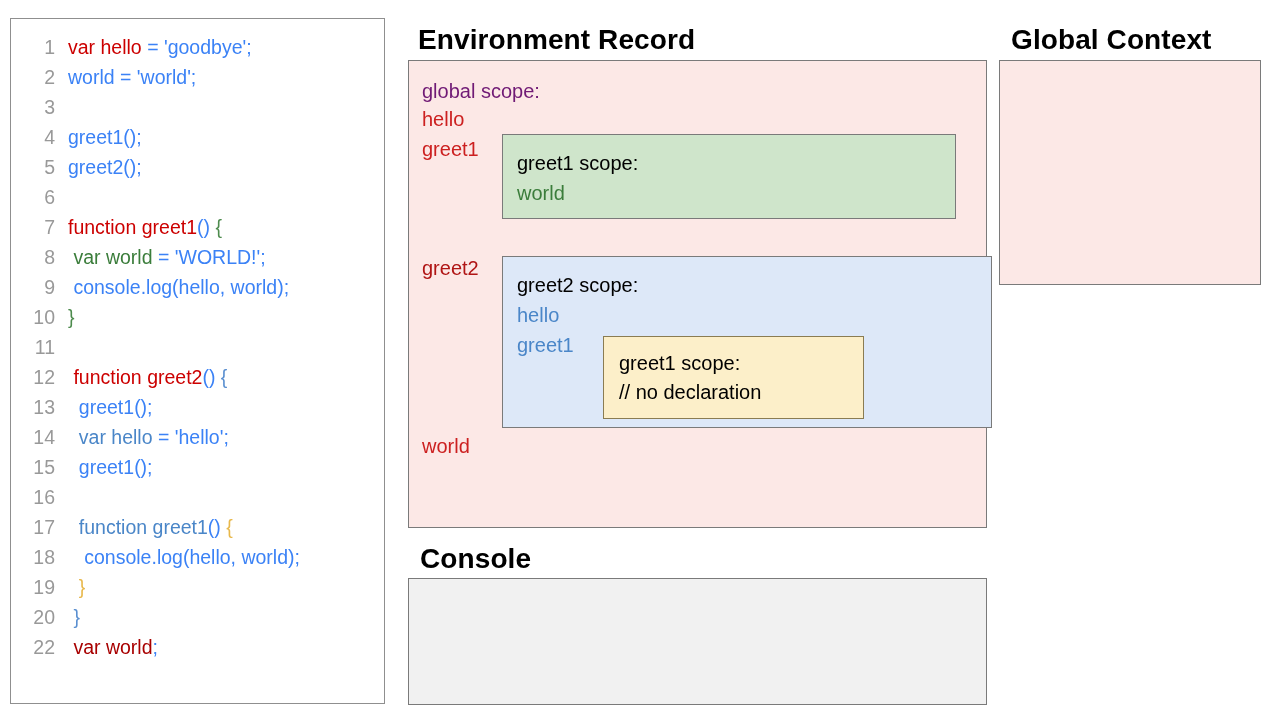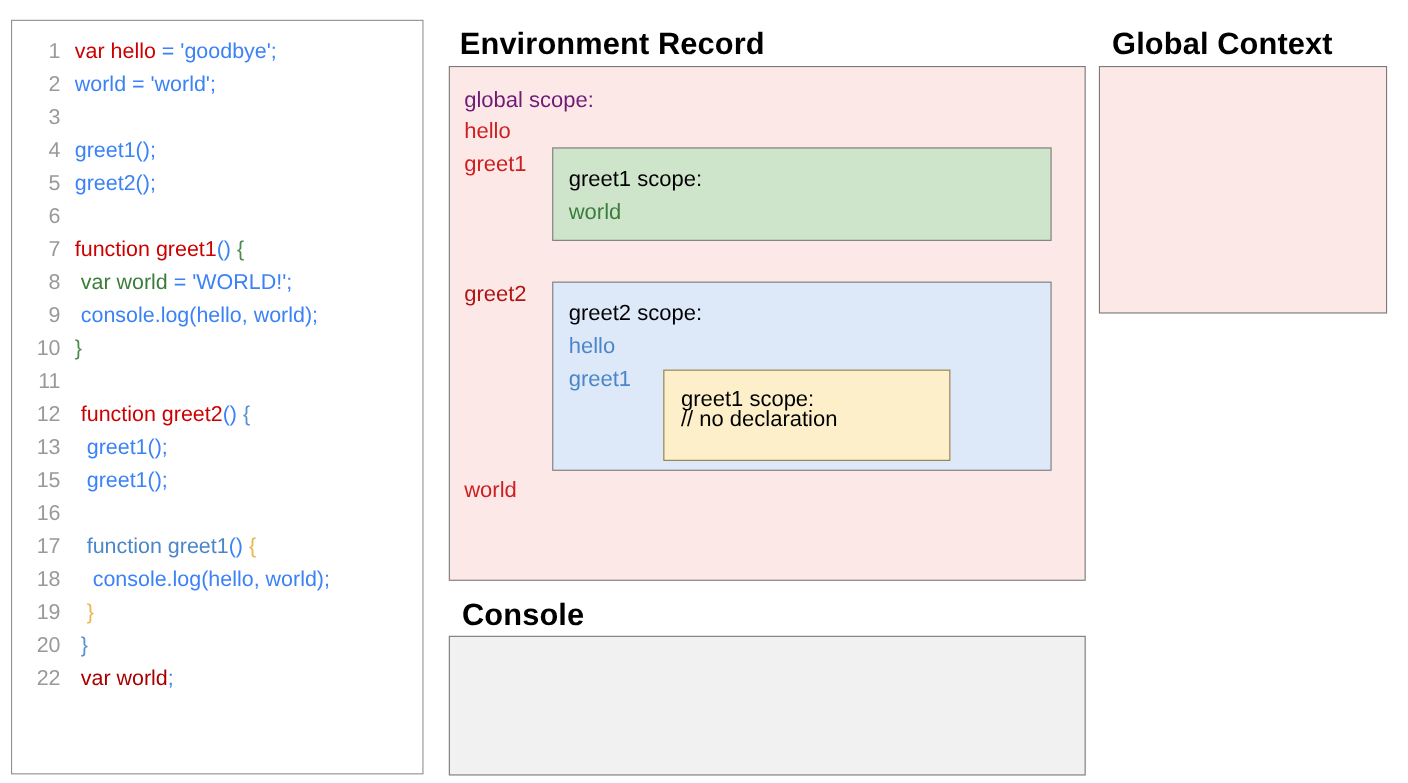--- a/index.html
+++ b/index.html
@@ -109,21 +109,21 @@
     border: 1.5px solid #7a7a7a;
   }
   #greet1-head  { left: 14px; top: 16px; color: #000000; }
   #greet1-world { left: 14px; top: 46px; color: #3b7d3b; }
 
   
   #greet2-box {
     position: absolute;
     left: 93px;
     top: 195px;
-    width: 454px;
+    width: 490px;
     height: 172px;
     box-sizing: border-box;
     background: #dde8f8;
     border: 1.5px solid #7a7a7a;
   }
   #greet2-head   { left: 14px; top: 16px; color: #000000; }
   #greet2-hello  { left: 14px; top: 46px; color: #4a86c8; }
   #greet2-greet1 { left: 14px; top: 76px; color: #4a86c8; }
 
   
@@ -131,21 +131,21 @@
     position: absolute;
     left: 100px;
     top: 79px;
     width: 261px;
     height: 83px;
     box-sizing: border-box;
     background: #fcefc9;
     border: 1.5px solid #8a7c52;
   }
   #nested-head { left: 15px; top: 14px; color: #000000; }
-  #nested-note { left: 15px; top: 32px; color: #000000; }
+  #nested-note { left: 15px; top: 43px; color: #000000; }
 
   
   #global-box {
     position: absolute;
     left: 999px;
     top: 60px;
     width: 262px;
     height: 225px;
     box-sizing: border-box;
     background: #fce8e6;
@@ -175,20 +175,21 @@
       <div class="code-line"><span class="ln">4</span><span class="code-text"><span class="tok-black">greet1();</span></span></div>
       <div class="code-line"><span class="ln">5</span><span class="code-text"><span class="tok-black">greet2();</span></span></div>
       <div class="code-line"><span class="ln">6</span><span class="code-text"><span class="tok-black"></span></span></div>
       <div class="code-line"><span class="ln">7</span><span class="code-text"><span class="tok-red">function greet1</span><span class="tok-black">() </span><span class="tok-brace-green">{</span></span></div>
       <div class="code-line"><span class="ln">8</span><span class="code-text"><span class="tok-black"> </span><span class="tok-green">var world</span><span class="tok-black"> = 'WORLD!';</span></span></div>
       <div class="code-line"><span class="ln">9</span><span class="code-text"><span class="tok-black"> console.log(hello, world);</span></span></div>
       <div class="code-line"><span class="ln">10</span><span class="code-text"><span class="tok-brace-green">}</span></span></div>
       <div class="code-line"><span class="ln">11</span><span class="code-text"><span class="tok-black"></span></span></div>
       <div class="code-line"><span class="ln">12</span><span class="code-text"><span class="tok-black"> </span><span class="tok-red">function greet2</span><span class="tok-black">() </span><span class="tok-brace-blue">{</span></span></div>
       <div class="code-line"><span class="ln">13</span><span class="code-text"><span class="tok-black">  greet1();</span></span></div>
+      <div class="code-line"><span class="ln">14</span><span class="code-text"><span class="tok-black">  </span><span class="tok-blue">var hello</span><span class="tok-black"> = 'hello';</span></span></div>
       <div class="code-line"><span class="ln">15</span><span class="code-text"><span class="tok-black">  greet1();</span></span></div>
       <div class="code-line"><span class="ln">16</span><span class="code-text"><span class="tok-black"></span></span></div>
       <div class="code-line"><span class="ln">17</span><span class="code-text"><span class="tok-black">  </span><span class="tok-blue">function greet1</span><span class="tok-black">() </span><span class="tok-brace-orange">{</span></span></div>
       <div class="code-line"><span class="ln">18</span><span class="code-text"><span class="tok-black">   console.log(hello, world);</span></span></div>
       <div class="code-line"><span class="ln">19</span><span class="code-text"><span class="tok-black">  </span><span class="tok-brace-orange">}</span></span></div>
       <div class="code-line"><span class="ln">20</span><span class="code-text"><span class="tok-black"> </span><span class="tok-brace-blue">}</span></span></div>
       <div class="code-line"><span class="ln">22</span><span class="code-text"><span class="tok-black"> </span><span class="tok-darkred">var world</span><span class="tok-black">;</span></span></div>
     </div>
 </div>
 

